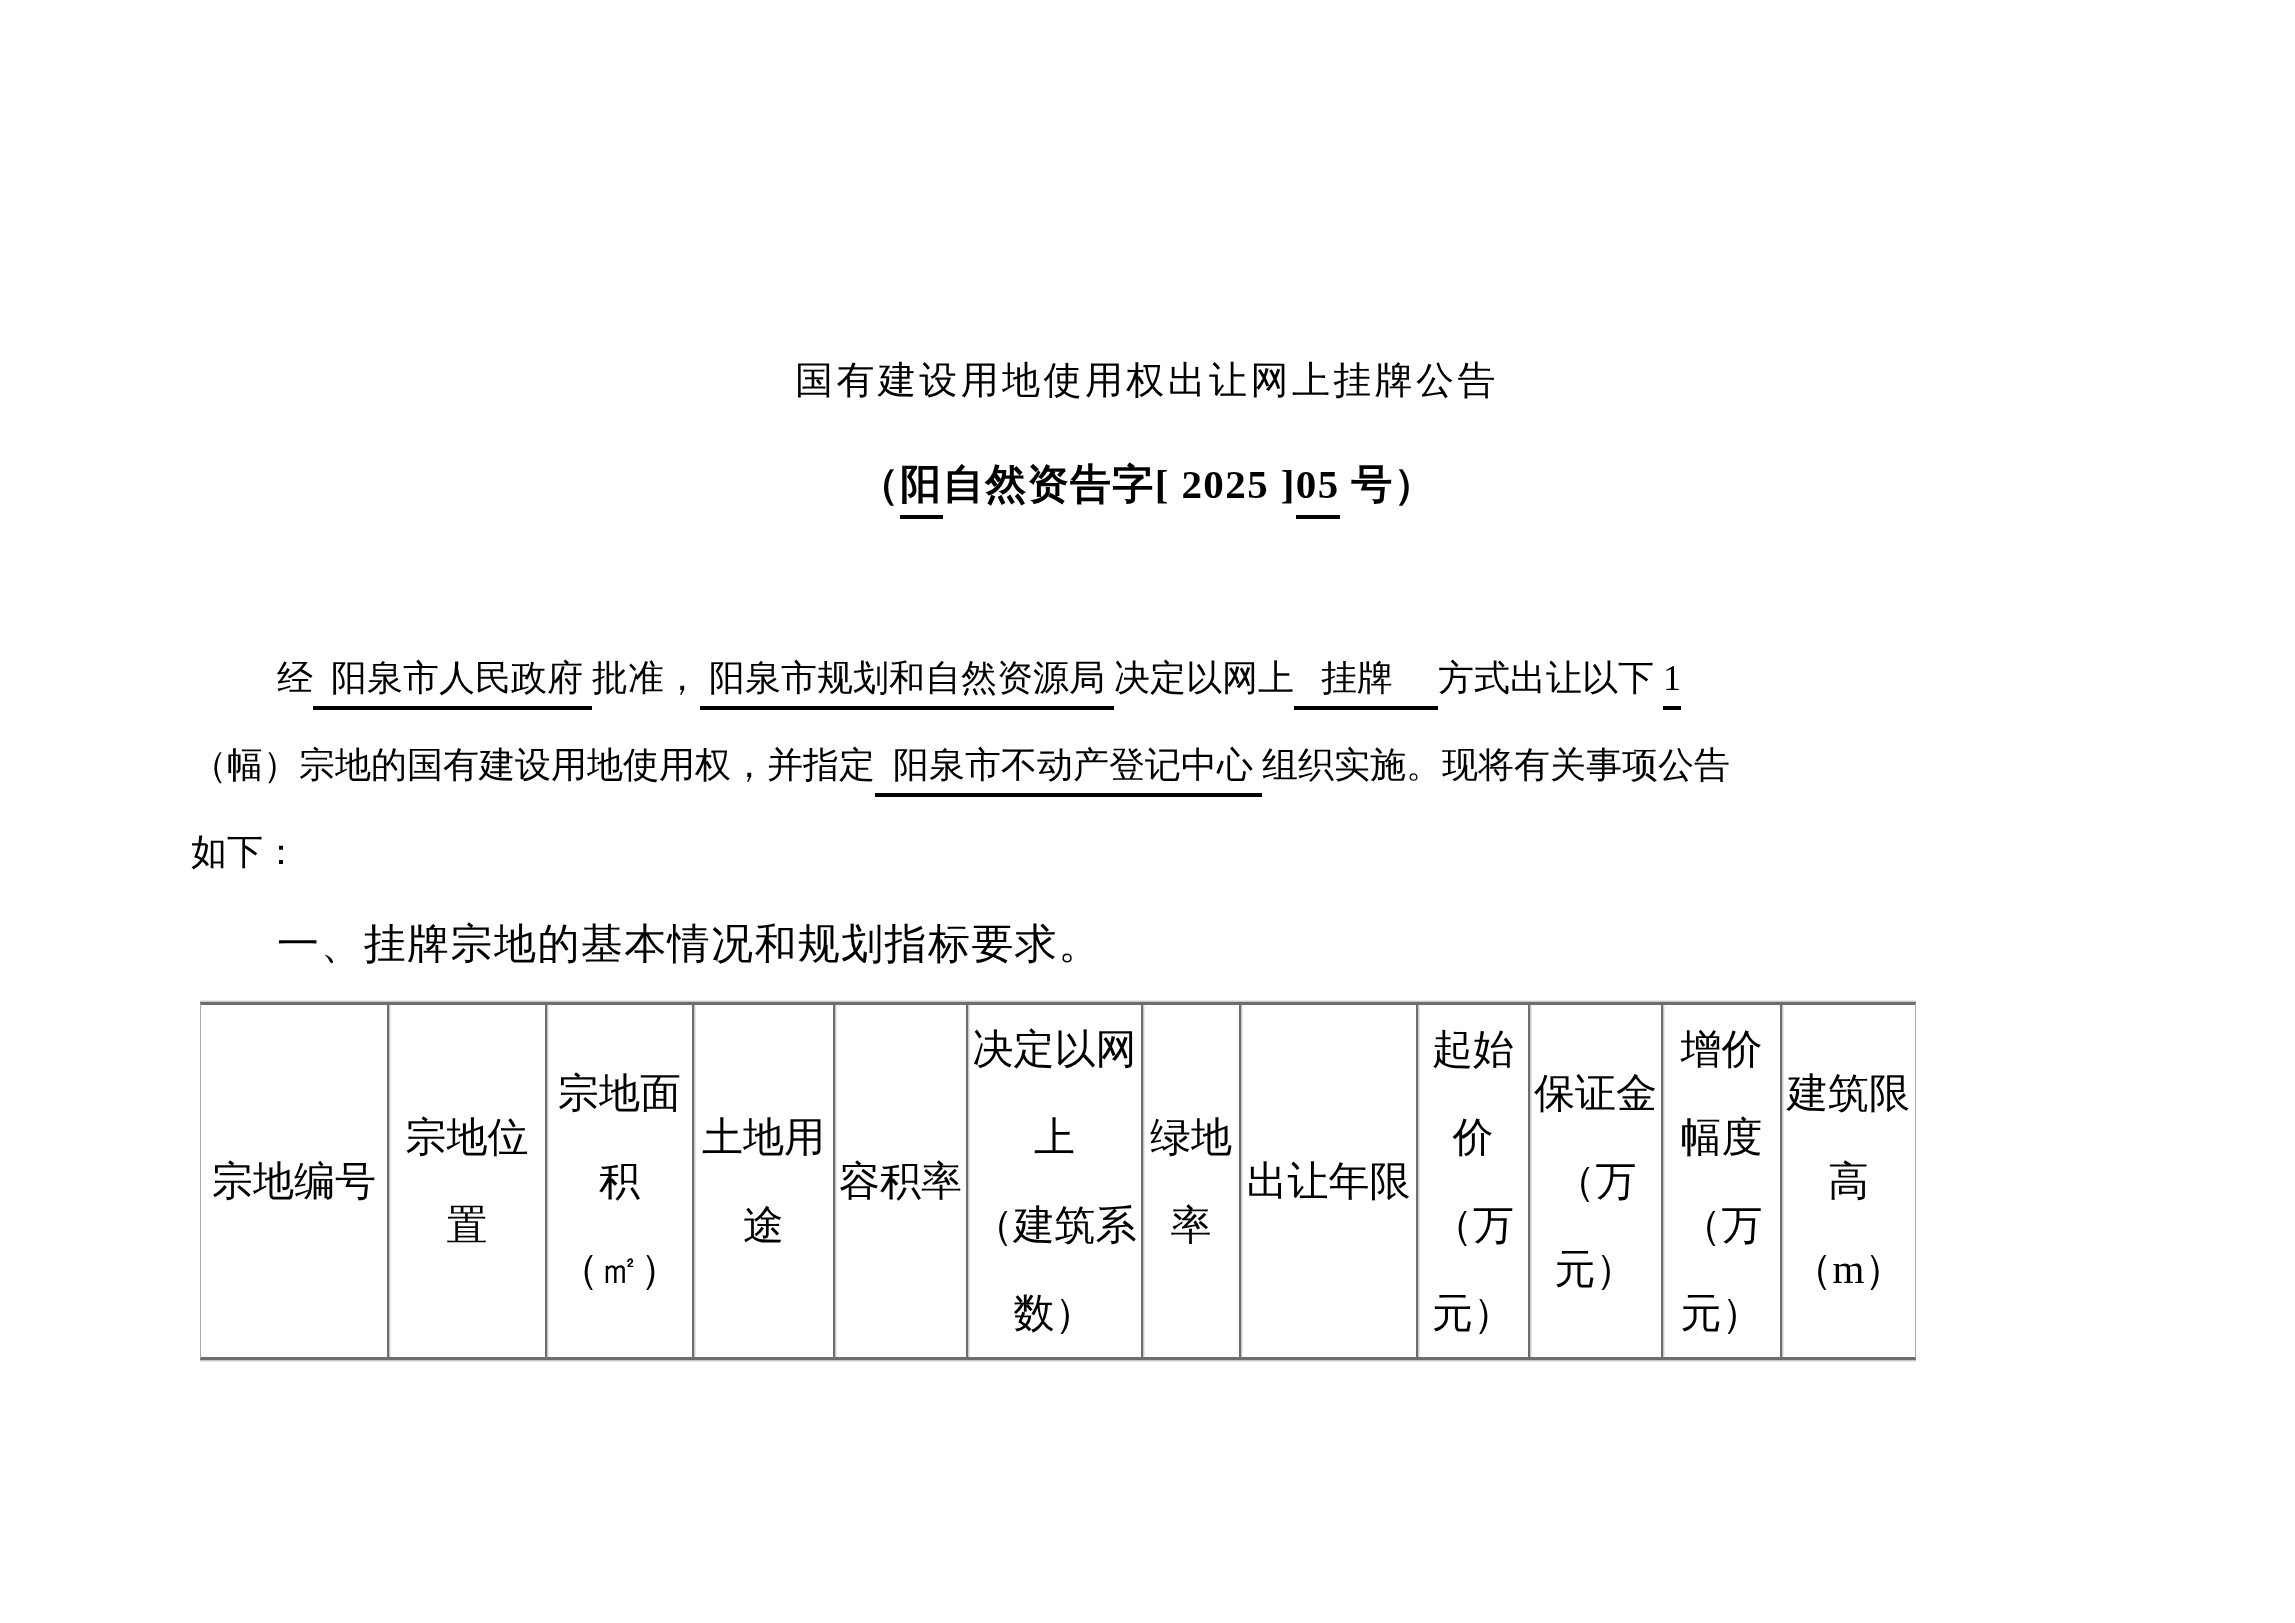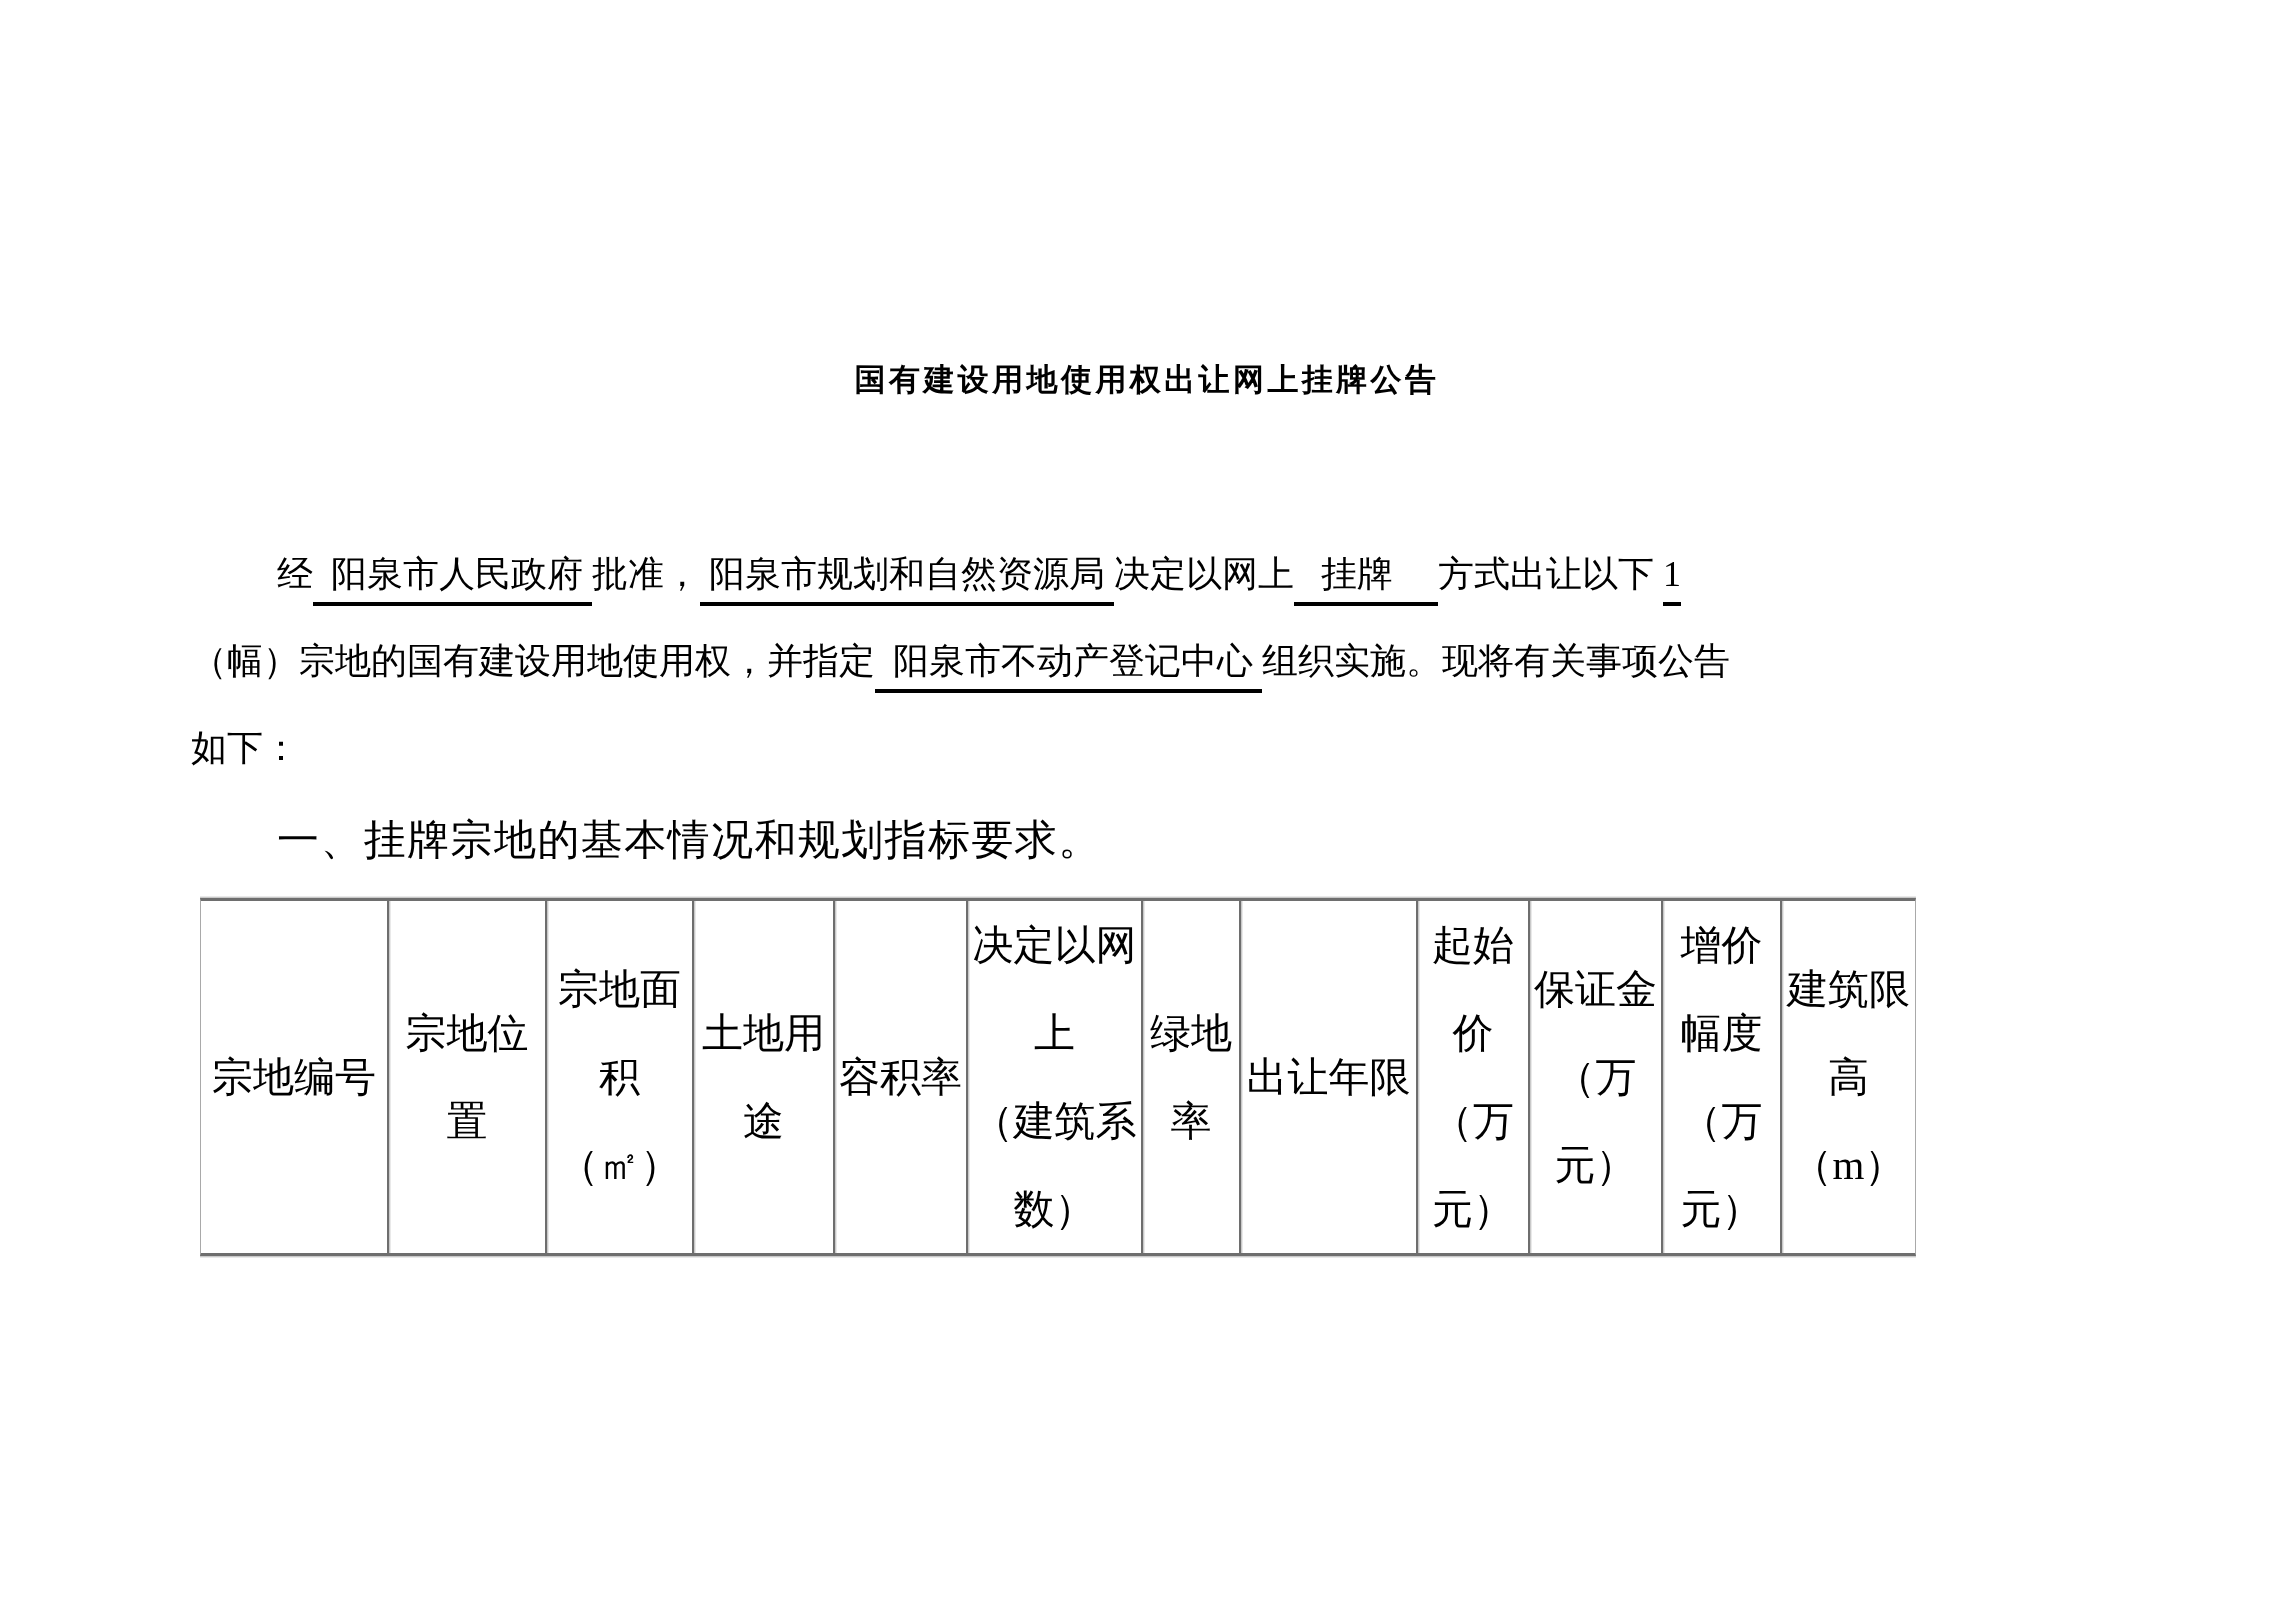--- a/index.html
+++ b/index.html
@@ -13,23 +13,23 @@
     height: 1623px;
     background: #ffffff;
     color: #000000;
     font-family: "Liberation Serif", "DejaVu Serif", serif;
     overflow: hidden;
     box-sizing: border-box;
     padding: 346px 192px 0 191px;
   }
   .doc-title {
     text-align: center;
-    font-size: 31px;
+    font-size: 38px;
     line-height: 68px;
-    font-weight: bold;
+    font-weight: normal;
     letter-spacing: 3.4px;
     white-space: pre;
   }
   .doc-subtitle {
     margin-top: 36px;
     text-align: center;
     font-size: 41px;
     line-height: 68px;
     font-weight: bold;
     letter-spacing: 1.4px;
@@ -90,20 +90,21 @@
     box-shadow: none;
   }
 </style>
 </head>
 <body>
 
 <div class="page">
 
   <div class="doc-title">国有建设用地使用权出让网上挂牌公告</div>
 
+  <div class="doc-subtitle"><span>（</span><span class="u">阳</span><span>自然资告字[ 2025 ]</span><span class="u">05</span><span> 号）</span></div>
 
   <div class="intro">
     <div class="line first"><span>经</span><span class="u">  阳泉市人民政府 </span><span>批准，</span><span class="u"> 阳泉市规划和自然资源局 </span><span>决定以网上</span><span class="u">   挂牌     </span><span>方式出让以下 </span><span class="u">1</span></div>
     <div class="line"><span>（幅）宗地的国有建设用地使用权，并指定</span><span class="u">  阳泉市不动产登记中心 </span><span>组织实施。现将有关事项公告</span></div>
     <div class="line"><span>如下：</span></div>
   </div>
 
   <div class="section-heading">一、挂牌宗地的基本情况和规划指标要求。</div>
 
   <table class="parcel">

